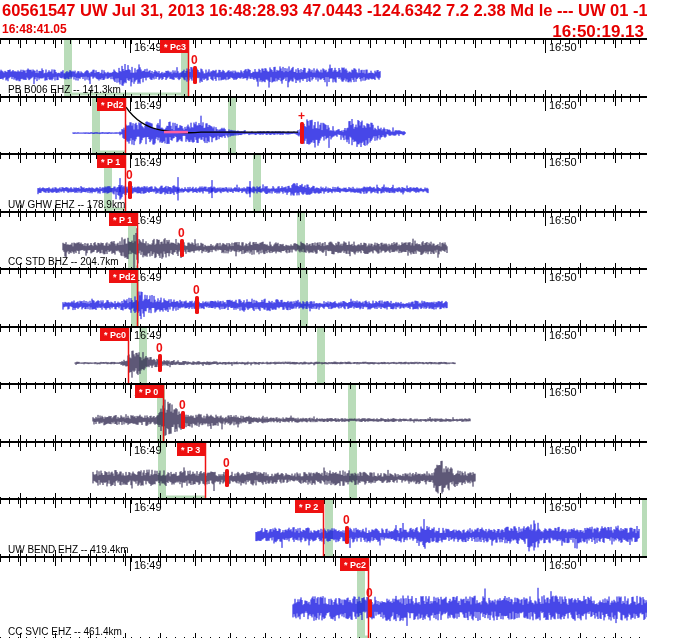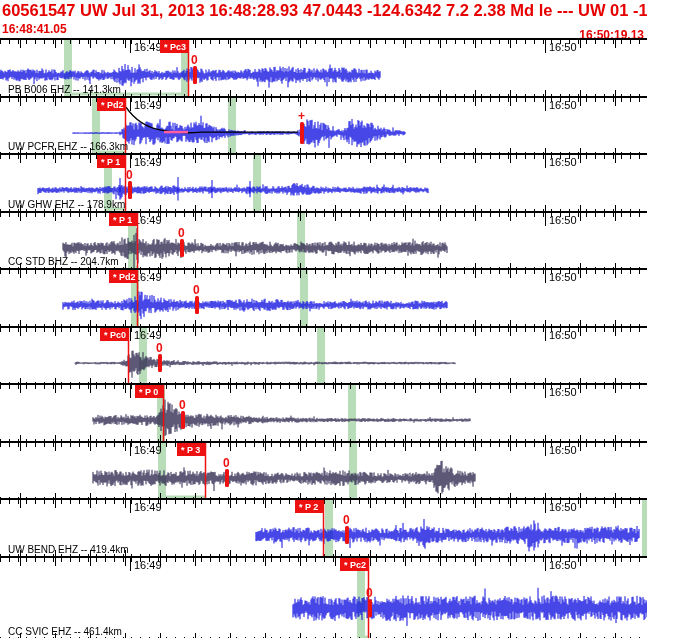--- a/index.html
+++ b/index.html
@@ -1,21 +1,21 @@
 <!DOCTYPE html>
 <html><head>
 <meta charset="utf-8">
 <style>
   html,body{margin:0;padding:0;background:#fff;}
   #screen{position:relative;width:647px;height:638px;background:#fff;overflow:hidden;
           font-family:"Liberation Sans",sans-serif;}
   #hdr{position:absolute;top:0;left:0;width:100%;}
   #hdr .l1{position:absolute;top:1px;left:2px;font-size:16.5px;font-weight:bold;white-space:nowrap;}
   #hdr .l2l{position:absolute;top:22px;left:2px;font-size:12px;font-weight:bold;}
-  #hdr .l2r{position:absolute;top:28px;right:3px;font-size:12px;font-weight:bold;}
+  #hdr .l2r{position:absolute;top:22px;right:3px;font-size:17px;font-weight:bold;}
   #panels{position:absolute;top:38px;left:0;width:676px;}
   .panel{position:relative;width:676px;border-top:2px solid #000;box-sizing:border-box;overflow:hidden;background:#fff;}
   .panel svg{position:absolute;left:0;top:0;}
   .station{position:absolute;left:8px;bottom:1px;font-size:10px;color:#000;white-space:nowrap;z-index:5;}
   .minlab{font-size:11px;fill:#000;font-family:"Liberation Sans",sans-serif;}
   .picktxt{font-size:9px;font-weight:bold;fill:#fff;font-family:"Liberation Sans",sans-serif;}
   .codatxt{font-size:12px;font-weight:bold;font-family:"Liberation Sans",sans-serif;}
 </style>
 </head>
 <body>
@@ -54,21 +54,20 @@
           <text x="549" y="11" class="minlab">16:50</text>
           <path d="M73,34.4V35.6 M74,34.6V36.0 M75,34.3V35.6 M76,34.6V35.7 M77,34.6V35.7 M78,34.2V35.6 M79,34.6V35.6 M80,34.6V35.6 M81,34.6V35.6 M82,34.6V35.6 M83,34.6V35.6 M84,34.4V35.6 M85,34.6V35.9 M86,34.3V35.7 M87,34.6V35.6 M88,34.4V35.8 M89,34.6V35.9 M90,34.6V35.9 M91,34.1V35.6 M92,34.4V35.6 M93,34.6V35.9 M94,34.6V36.0 M95,34.2V35.6 M96,34.4V35.6 M97,34.1V35.7 M98,34.6V35.7 M99,34.6V35.7 M100,34.5V36.1 M101,34.5V35.6 M102,34.2V35.8 M103,34.1V35.6 M104,34.6V35.7 M105,34.3V35.8 M106,34.5V35.6 M107,34.3V35.9 M108,34.5V36.0 M109,34.1V35.6 M110,34.4V35.6 M111,34.6V35.9 M112,34.4V35.6 M113,34.6V35.6 M114,34.6V35.7 M115,34.4V35.6 M116,34.4V35.8 M117,34.3V35.6 M118,34.6V35.6 M119,34.3V35.7 M120,33.6V37.3 M121,34.3V36.2 M122,31.1V36.3 M123,31.5V39.9 M124,29.7V40.9 M125,31.7V40.9 M126,26.6V42.0 M127,27.9V43.5 M128,27.5V43.6 M129,27.4V45.6 M130,24.3V42.8 M131,24.4V40.2 M132,27.6V46.5 M133,25.2V41.9 M134,31.5V47.1 M135,25.8V43.2 M136,24.8V41.3 M137,27.1V38.9 M138,31.3V38.4 M139,24.4V38.8 M140,25.4V46.2 M141,25.0V44.8 M142,27.9V42.2 M143,29.1V39.8 M144,30.3V39.6 M145,27.7V39.1 M146,23.9V46.2 M147,23.4V39.2 M148,24.1V39.0 M149,24.5V41.0 M150,24.7V44.1 M151,25.3V42.5 M152,25.5V40.9 M153,30.0V46.4 M154,30.1V46.7 M155,30.5V45.4 M156,31.7V40.8 M157,26.6V39.1 M158,25.1V42.3 M159,27.3V39.7 M160,21.3V44.5 M161,29.8V43.5 M162,29.6V45.0 M163,30.6V44.2 M164,31.8V43.1 M165,31.0V45.4 M166,29.6V39.5 M167,27.8V46.0 M168,28.0V45.6 M169,24.0V45.9 M170,23.6V39.1 M171,27.8V42.0 M172,31.1V42.7 M173,24.7V40.5 M174,32.2V40.0 M175,24.9V38.3 M176,27.9V39.0 M177,25.9V44.2 M178,30.1V43.5 M179,29.7V42.2 M180,27.2V41.0 M181,27.7V42.8 M182,28.1V43.5 M183,30.4V37.9 M184,31.9V37.7 M185,28.9V37.9 M186,30.8V43.8 M187,28.4V41.1 M188,26.6V42.5 M189,28.6V44.1 M190,30.3V43.8 M191,24.7V41.8 M192,29.3V43.8 M193,29.5V44.7 M194,24.5V44.0 M195,26.2V39.2 M196,23.8V41.9 M197,27.5V44.8 M198,27.4V45.0 M199,25.1V40.6 M200,27.0V39.6 M201,17.7V41.7 M202,27.7V41.7 M203,24.3V39.0 M204,30.1V43.3 M205,29.7V44.9 M206,25.4V39.6 M207,25.3V45.1 M208,29.0V42.9 M209,26.9V44.2 M210,27.4V38.1 M211,28.1V39.1 M212,28.7V44.2 M213,30.3V40.2 M214,28.6V39.7 M215,32.9V38.9 M216,29.2V42.3 M217,31.1V41.8 M218,32.5V37.8 M219,31.5V41.2 M220,31.7V39.1 M221,30.8V38.9 M222,29.8V39.6 M223,31.0V38.2 M224,29.8V38.2 M225,31.1V39.9 M226,32.8V36.7 M227,33.7V37.8 M228,33.0V39.4 M229,31.4V36.6 M230,32.7V38.7 M231,31.9V37.7 M232,32.5V37.8 M233,32.4V37.5 M234,32.8V37.7 M235,32.5V36.6 M236,33.3V37.6 M237,32.9V36.4 M238,32.6V37.4 M239,33.2V36.8 M240,33.5V37.0 M241,33.4V37.1 M242,33.3V36.6 M243,33.6V35.8 M244,32.7V36.2 M245,32.1V36.2 M246,34.1V35.8 M247,33.8V35.8 M248,34.3V35.8 M249,33.9V37.1 M250,34.3V36.3 M251,33.9V36.5 M252,33.3V36.0 M253,34.2V36.4 M254,34.2V35.9 M255,34.2V36.8 M256,34.0V37.0 M257,34.5V35.8 M258,33.3V36.2 M259,34.1V36.1 M260,33.2V36.9 M261,33.5V36.4 M262,33.7V36.2 M263,33.5V36.8 M264,33.2V35.9 M265,33.7V35.7 M266,34.3V36.6 M267,33.1V37.0 M268,33.2V35.7 M269,33.2V36.3 M270,34.5V36.9 M271,33.8V36.9 M272,33.5V36.0 M273,33.4V36.3 M274,34.0V36.8 M275,33.5V36.7 M276,33.2V35.6 M277,34.0V36.5 M278,33.2V36.3 M279,33.7V35.8 M280,33.2V36.9 M281,33.9V36.5 M282,33.8V36.4 M283,33.4V36.9 M284,33.6V35.7 M285,34.1V35.6 M286,34.2V36.4 M287,34.4V36.2 M288,33.3V36.6 M289,33.7V36.2 M290,34.5V36.3 M291,33.8V35.8 M292,34.0V36.0 M293,33.9V35.6 M294,33.3V35.6 M295,34.5V35.8 M296,34.2V36.3 M297,34.3V36.8 M298,32.1V37.5 M299,34.2V38.4 M300,31.3V36.8 M301,29.7V39.6 M302,32.3V41.6 M303,26.9V43.6 M304,25.9V45.8 M305,28.1V42.8 M306,29.1V40.7 M307,21.4V45.9 M308,22.9V45.9 M309,27.5V46.6 M310,22.3V45.9 M311,22.2V44.5 M312,21.8V44.4 M313,30.7V42.4 M314,27.3V45.0 M315,24.0V49.5 M316,30.2V41.8 M317,30.3V41.9 M318,23.5V47.7 M319,30.7V45.2 M320,26.8V42.5 M321,24.8V40.4 M322,32.1V38.7 M323,24.8V38.7 M324,25.4V42.6 M325,26.3V37.9 M326,26.9V41.3 M327,31.2V40.1 M328,27.2V39.7 M329,29.6V49.9 M330,32.6V37.9 M331,32.2V41.4 M332,32.9V39.6 M333,28.2V38.7 M334,32.5V38.3 M335,33.5V37.3 M336,32.5V37.6 M337,32.1V38.8 M338,31.4V36.2 M339,31.2V36.8 M340,32.9V36.9 M341,33.1V41.8 M342,32.3V37.5 M343,33.8V39.6 M344,31.9V42.1 M345,30.0V37.6 M346,32.4V41.6 M347,30.2V44.2 M348,29.7V41.7 M349,23.2V45.9 M350,23.1V38.7 M351,27.1V39.6 M352,21.0V47.2 M353,25.8V41.7 M354,30.7V44.0 M355,28.9V43.0 M356,26.6V43.7 M357,29.4V48.9 M358,22.0V46.2 M359,22.9V46.4 M360,27.5V44.8 M361,24.1V49.0 M362,22.6V44.9 M363,29.9V43.6 M364,27.2V47.0 M365,28.3V47.9 M366,29.8V42.3 M367,25.4V47.3 M368,25.7V45.7 M369,26.2V40.0 M370,29.2V44.6 M371,24.7V43.0 M372,24.9V41.5 M373,26.8V39.7 M374,31.6V38.2 M375,29.8V42.8 M376,31.0V38.2 M377,32.1V42.4 M378,27.8V40.4 M379,30.7V37.3 M380,31.3V41.6 M381,29.7V39.5 M382,32.4V39.0 M383,31.1V37.3 M384,29.5V38.8 M385,30.9V39.7 M386,33.6V38.7 M387,31.0V36.2 M388,31.9V36.4 M389,31.5V37.5 M390,32.2V37.8 M391,33.5V37.4 M392,33.7V36.7 M393,29.4V37.4 M394,33.9V37.5 M395,32.6V37.7 M396,32.2V37.2 M397,32.6V35.9 M398,32.4V36.5 M399,32.4V37.9 M400,32.5V36.0 M401,33.2V36.2 M402,33.3V36.2 M403,33.8V37.2 M404,33.1V37.1 M405,34.0V36.0 " stroke="#0a0ae0" stroke-width="1" fill="none"></path>
           <path d="M126,9.074999999999996 Q139,28.074999999999996 161,32.074999999999996 T 201,34.074999999999996 L298,34.074999999999996" stroke="#000" stroke-width="1.4" fill="none"></path>
           <path d="M164,34.074999999999996H188" stroke="#ff5fa2" stroke-width="2.5" fill="none"></path>
           <path d="M125.5,0V57.5" stroke="#ee1111" stroke-width="1.5" fill="none"></path>
           <rect x="97" y="0" width="28" height="13" fill="#ee1111"></rect>
           <text x="101" y="10" class="picktxt">* Pd2</text>
           <rect x="300" y="24.074999999999996" width="4" height="22" fill="#ee1111" rx="1.5"></rect>
           <text x="298" y="22.074999999999996" class="codatxt" fill="#ee1111">+</text>
         </svg>
-        <div class="station">UW PCFR EHZ -- 166.3km</div>
       </div>
       <div class="panel" style="height: 57.5px;">
         <svg width="676" height="57.5">
           <rect x="104" y="0" width="8" height="57.5" fill="#b9dcb9"></rect>
           <rect x="253" y="0" width="8" height="57.5" fill="#b9dcb9"></rect>
           <rect x="104" y="52.5" width="21" height="3" fill="#b9dcb9"></rect>
           <path d="M0.5,0V4 M0.5,57.5V53.5 M9.5,0V4 M9.5,57.5V53.5 M18.5,0V4 M18.5,57.5V53.5 M26.5,0V4 M26.5,57.5V53.5 M35.5,0V4 M35.5,57.5V53.5 M44.5,0V4 M44.5,57.5V53.5 M53.5,0V4 M53.5,57.5V53.5 M61.5,0V4 M61.5,57.5V53.5 M70.5,0V4 M70.5,57.5V53.5 M79.5,0V4 M79.5,57.5V53.5 M88.5,0V4 M88.5,57.5V53.5 M96.5,0V4 M96.5,57.5V53.5 M105.5,0V4 M105.5,57.5V53.5 M114.5,0V4 M114.5,57.5V53.5 M123.5,0V4 M123.5,57.5V53.5 M131.5,0V4 M131.5,57.5V53.5 M140.5,0V4 M140.5,57.5V53.5 M149.5,0V4 M149.5,57.5V53.5 M158.5,0V4 M158.5,57.5V53.5 M166.5,0V4 M166.5,57.5V53.5 M175.5,0V4 M175.5,57.5V53.5 M184.5,0V4 M184.5,57.5V53.5 M193.5,0V4 M193.5,57.5V53.5 M201.5,0V4 M201.5,57.5V53.5 M210.5,0V4 M210.5,57.5V53.5 M219.5,0V4 M219.5,57.5V53.5 M228.5,0V4 M228.5,57.5V53.5 M236.5,0V4 M236.5,57.5V53.5 M245.5,0V4 M245.5,57.5V53.5 M254.5,0V4 M254.5,57.5V53.5 M263.5,0V4 M263.5,57.5V53.5 M271.5,0V4 M271.5,57.5V53.5 M280.5,0V4 M280.5,57.5V53.5 M289.5,0V4 M289.5,57.5V53.5 M298.5,0V4 M298.5,57.5V53.5 M306.5,0V4 M306.5,57.5V53.5 M315.5,0V4 M315.5,57.5V53.5 M324.5,0V4 M324.5,57.5V53.5 M333.5,0V4 M333.5,57.5V53.5 M341.5,0V4 M341.5,57.5V53.5 M350.5,0V4 M350.5,57.5V53.5 M359.5,0V4 M359.5,57.5V53.5 M368.5,0V4 M368.5,57.5V53.5 M376.5,0V4 M376.5,57.5V53.5 M385.5,0V4 M385.5,57.5V53.5 M394.5,0V4 M394.5,57.5V53.5 M403.5,0V4 M403.5,57.5V53.5 M411.5,0V4 M411.5,57.5V53.5 M420.5,0V4 M420.5,57.5V53.5 M429.5,0V4 M429.5,57.5V53.5 M438.5,0V4 M438.5,57.5V53.5 M446.5,0V4 M446.5,57.5V53.5 M455.5,0V4 M455.5,57.5V53.5 M464.5,0V4 M464.5,57.5V53.5 M473.5,0V4 M473.5,57.5V53.5 M481.5,0V4 M481.5,57.5V53.5 M490.5,0V4 M490.5,57.5V53.5 M499.5,0V4 M499.5,57.5V53.5 M508.5,0V4 M508.5,57.5V53.5 M516.5,0V4 M516.5,57.5V53.5 M525.5,0V4 M525.5,57.5V53.5 M534.5,0V4 M534.5,57.5V53.5 M543.5,0V4 M543.5,57.5V53.5 M551.5,0V4 M551.5,57.5V53.5 M560.5,0V4 M560.5,57.5V53.5 M569.5,0V4 M569.5,57.5V53.5 M578.5,0V4 M578.5,57.5V53.5 M586.5,0V4 M586.5,57.5V53.5 M595.5,0V4 M595.5,57.5V53.5 M604.5,0V4 M604.5,57.5V53.5 M613.5,0V4 M613.5,57.5V53.5 M621.5,0V4 M621.5,57.5V53.5 M630.5,0V4 M630.5,57.5V53.5 M639.5,0V4 M639.5,57.5V53.5 M648.5,0V4 M648.5,57.5V53.5 M656.5,0V4 M656.5,57.5V53.5 M665.5,0V4 M665.5,57.5V53.5 M674.5,0V4 M674.5,57.5V53.5 M20.5,0V8 M20.5,57.5V49.5 M55.5,0V8 M55.5,57.5V49.5 M90.5,0V8 M90.5,57.5V49.5 M125.5,0V8 M125.5,57.5V49.5 M160.5,0V8 M160.5,57.5V49.5 M195.5,0V8 M195.5,57.5V49.5 M230.5,0V8 M230.5,57.5V49.5 M265.5,0V8 M265.5,57.5V49.5 M300.5,0V8 M300.5,57.5V49.5 M335.5,0V8 M335.5,57.5V49.5 M370.5,0V8 M370.5,57.5V49.5 M405.5,0V8 M405.5,57.5V49.5 M440.5,0V8 M440.5,57.5V49.5 M475.5,0V8 M475.5,57.5V49.5 M510.5,0V8 M510.5,57.5V49.5 M545.5,0V8 M545.5,57.5V49.5 M580.5,0V8 M580.5,57.5V49.5 M615.5,0V8 M615.5,57.5V49.5 M650.5,0V8 M650.5,57.5V49.5 M130.5,0V13 M545.5,0V13 " stroke="#000000" stroke-width="1" fill="none" shape-rendering="crispEdges"></path>
           <text x="134" y="11" class="minlab">16:49</text>
           <text x="549" y="11" class="minlab">16:50</text>
           <path d="M38,33.1V39.2 M39,33.3V37.7 M40,32.5V38.0 M41,33.8V37.7 M42,33.0V36.1 M43,32.4V36.3 M44,33.1V37.2 M45,33.4V37.4 M46,33.5V37.8 M47,33.0V36.1 M48,33.2V37.7 M49,32.3V37.9 M50,33.5V36.5 M51,34.2V37.3 M52,33.4V37.6 M53,32.6V37.6 M54,34.2V37.1 M55,32.3V36.7 M56,32.5V37.7 M57,33.5V38.0 M58,33.8V36.9 M59,33.3V37.7 M60,32.4V35.9 M61,34.2V37.2 M62,32.2V36.4 M63,32.4V36.3 M64,32.9V37.7 M65,33.0V35.9 M66,32.1V36.2 M67,32.5V36.6 M68,32.7V37.8 M69,33.6V37.4 M70,33.3V36.7 M71,32.2V37.4 M72,33.4V36.8 M73,34.2V37.1 M74,32.4V36.7 M75,33.2V38.0 M76,32.4V37.0 M77,33.1V37.9 M78,33.0V36.2 M79,32.6V37.6 M80,34.0V36.2 M81,31.1V38.1 M82,32.2V37.4 M83,32.9V36.7 M84,32.4V37.0 M85,33.9V37.1 M86,33.0V37.3 M87,33.2V36.4 M88,33.3V37.9 M89,32.5V36.1 M90,32.8V38.2 M91,33.3V37.0 M92,32.4V38.3 M93,33.1V36.8 M94,33.6V36.9 M95,33.9V37.3 M96,32.8V36.6 M97,32.4V36.2 M98,33.1V38.4 M99,33.8V37.4 M100,31.9V38.7 M101,33.8V36.1 M102,32.7V36.1 M103,32.3V38.1 M104,32.8V37.4 M105,31.5V38.2 M106,32.4V37.1 M107,31.5V38.5 M108,31.3V38.3 M109,31.2V38.0 M110,31.4V37.0 M111,33.1V37.5 M112,33.0V36.8 M113,32.9V38.5 M114,31.6V39.4 M115,31.6V36.5 M116,33.6V44.2 M117,32.5V37.2 M118,32.0V40.0 M119,30.0V40.8 M120,32.1V37.2 M121,30.4V43.5 M122,30.2V41.9 M123,32.2V39.1 M124,30.8V38.4 M125,32.3V40.1 M126,32.3V40.0 M127,31.6V37.7 M128,33.5V37.6 M129,33.8V38.9 M130,32.8V37.2 M131,33.8V36.8 M132,31.1V38.7 M133,32.8V38.3 M134,32.7V36.7 M135,31.8V37.4 M136,33.1V37.0 M137,31.9V38.3 M138,31.5V38.2 M139,31.7V38.2 M140,32.6V38.0 M141,32.6V38.8 M142,31.8V36.1 M143,32.7V38.6 M144,31.2V38.6 M145,31.4V38.2 M146,32.5V37.9 M147,31.3V36.6 M148,33.2V37.0 M149,32.2V37.9 M150,31.9V36.8 M151,31.4V37.0 M152,31.5V36.7 M153,33.9V36.4 M154,33.8V37.3 M155,31.4V36.3 M156,32.3V38.8 M157,33.2V37.7 M158,33.7V38.2 M159,33.5V36.4 M160,32.3V38.7 M161,30.8V39.1 M162,30.7V38.4 M163,33.0V37.3 M164,32.7V37.1 M165,32.0V39.6 M166,30.9V37.9 M167,33.4V38.7 M168,31.2V39.0 M169,32.1V36.4 M170,32.0V39.1 M171,32.4V38.9 M172,33.4V37.6 M173,30.9V38.3 M174,30.3V39.9 M175,31.4V36.8 M176,32.2V37.3 M177,31.7V38.8 M178,33.5V36.5 M179,32.3V37.9 M180,33.7V36.4 M181,33.9V37.6 M182,32.9V36.4 M183,34.1V37.6 M184,33.9V37.0 M185,32.2V36.2 M186,33.7V36.0 M187,34.2V36.9 M188,32.1V37.6 M189,33.7V37.3 M190,31.9V36.4 M191,34.0V36.2 M192,32.9V36.2 M193,31.8V37.8 M194,34.0V36.9 M195,33.3V37.1 M196,32.3V37.1 M197,33.9V38.0 M198,33.4V36.1 M199,32.7V37.2 M200,31.5V37.5 M201,32.7V36.5 M202,31.4V36.7 M203,33.0V38.5 M204,31.7V36.1 M205,31.7V36.1 M206,31.7V36.7 M207,34.0V36.3 M208,32.4V36.8 M209,32.3V38.8 M210,32.2V37.6 M211,31.5V38.2 M212,33.2V37.0 M213,32.6V36.3 M214,31.6V36.8 M215,32.4V38.1 M216,33.5V37.8 M217,33.2V37.4 M218,32.6V36.8 M219,33.5V36.1 M220,32.4V37.3 M221,33.8V38.2 M222,32.6V36.4 M223,33.0V37.1 M224,32.6V36.6 M225,33.7V36.6 M226,32.0V36.0 M227,32.7V37.2 M228,34.2V37.7 M229,32.5V35.9 M230,34.2V36.9 M231,32.5V36.9 M232,33.5V36.6 M233,34.2V38.0 M234,33.0V36.0 M235,32.1V36.3 M236,33.0V36.9 M237,29.7V36.2 M238,33.5V37.1 M239,32.2V37.2 M240,33.2V36.0 M241,34.2V36.1 M242,32.9V38.0 M243,33.6V36.7 M244,32.3V36.3 M245,33.5V36.6 M246,33.3V38.3 M247,31.6V39.2 M248,31.8V36.5 M249,31.8V38.6 M250,31.9V38.5 M251,32.8V36.6 M252,33.4V37.4 M253,31.7V37.3 M254,31.6V38.3 M255,32.5V36.3 M256,34.0V36.4 M257,31.3V38.4 M258,32.6V36.6 M259,32.0V37.0 M260,31.3V37.3 M261,34.0V37.7 M262,33.1V37.3 M263,29.4V36.1 M264,33.3V36.7 M265,31.3V37.9 M266,31.7V39.0 M267,31.1V39.0 M268,33.7V38.2 M269,33.4V37.3 M270,34.1V38.3 M271,33.5V36.3 M272,33.5V38.6 M273,31.1V36.3 M274,32.6V36.5 M275,34.0V38.0 M276,33.4V37.3 M277,33.5V38.6 M278,31.6V37.4 M279,31.2V38.5 M280,33.4V37.5 M281,33.0V36.1 M282,31.2V37.0 M283,32.8V38.7 M284,32.3V36.4 M285,32.3V37.7 M286,31.6V37.4 M287,33.7V39.8 M288,31.0V37.8 M289,30.8V36.8 M290,32.7V37.2 M291,33.2V40.5 M292,30.1V38.7 M293,28.9V40.3 M294,28.1V40.6 M295,28.7V37.8 M296,30.5V37.4 M297,28.1V40.4 M298,31.0V38.3 M299,31.7V40.3 M300,30.1V36.9 M301,30.3V37.4 M302,28.9V38.8 M303,31.9V39.8 M304,31.7V38.8 M305,30.3V37.4 M306,33.0V39.3 M307,29.5V39.9 M308,29.7V39.4 M309,32.0V39.7 M310,33.4V39.6 M311,32.7V38.9 M312,32.1V38.3 M313,30.8V36.5 M314,31.1V38.0 M315,33.7V38.6 M316,32.8V38.2 M317,32.5V37.4 M318,33.1V38.3 M319,33.1V38.8 M320,34.1V38.0 M321,31.6V38.2 M322,33.1V36.3 M323,32.4V36.4 M324,33.8V38.7 M325,33.0V36.8 M326,31.5V36.6 M327,34.1V36.3 M328,32.6V38.0 M329,33.6V37.3 M330,33.0V36.7 M331,33.9V36.9 M332,34.0V38.2 M333,31.8V36.5 M334,33.9V36.4 M335,32.0V37.4 M336,33.7V36.4 M337,32.3V36.9 M338,31.5V36.8 M339,32.8V37.0 M340,32.9V37.9 M341,33.9V36.6 M342,33.5V35.9 M343,33.6V36.6 M344,32.6V36.4 M345,33.0V36.9 M346,32.6V37.3 M347,34.1V37.0 M348,33.8V36.8 M349,32.0V36.3 M350,33.3V36.5 M351,32.7V37.5 M352,33.9V36.8 M353,31.8V37.3 M354,33.6V37.3 M355,33.6V37.9 M356,34.2V37.1 M357,32.7V37.4 M358,34.0V37.8 M359,32.9V37.4 M360,34.0V38.3 M361,33.2V38.6 M362,33.5V36.2 M363,32.6V37.2 M364,31.6V38.9 M365,31.9V36.5 M366,32.8V38.6 M367,31.8V38.2 M368,32.5V36.6 M369,32.0V36.1 M370,31.3V36.4 M371,32.2V38.4 M372,32.9V37.6 M373,32.6V36.9 M374,31.9V36.7 M375,33.5V37.8 M376,33.6V36.2 M377,29.7V38.1 M378,32.1V38.6 M379,33.0V36.1 M380,33.2V36.1 M381,33.9V38.4 M382,32.2V38.1 M383,31.6V36.8 M384,29.5V37.8 M385,32.8V36.0 M386,31.9V36.9 M387,33.0V37.5 M388,32.2V36.7 M389,33.1V37.8 M390,33.0V38.0 M391,33.1V36.5 M392,32.0V37.9 M393,29.8V37.2 M394,33.5V38.2 M395,33.1V37.6 M396,33.8V36.0 M397,32.7V36.9 M398,33.2V37.2 M399,32.1V36.1 M400,32.9V36.7 M401,34.2V37.7 M402,32.1V37.4 M403,32.5V39.4 M404,33.1V37.6 M405,32.9V35.9 M406,34.0V36.3 M407,30.5V36.7 M408,33.0V37.2 M409,33.2V36.6 M410,32.3V37.6 M411,32.3V36.6 M412,33.5V36.1 M413,32.7V35.8 M414,32.5V36.6 M415,33.0V36.8 M416,32.7V37.9 M417,32.1V36.8 M418,32.9V37.3 M419,34.0V37.4 M420,33.4V36.1 M421,32.8V36.4 M422,33.9V36.0 M423,34.3V37.2 M424,34.1V36.5 M425,32.5V35.8 M426,33.6V36.6 M427,32.8V37.6 M428,33.7V38.1 M120,23.1V44.7 M178,22.1V45.5 M212,25.1V43.1 M250,26.1V42.3 " stroke="#0a0ae0" stroke-width="1" fill="none"></path>

